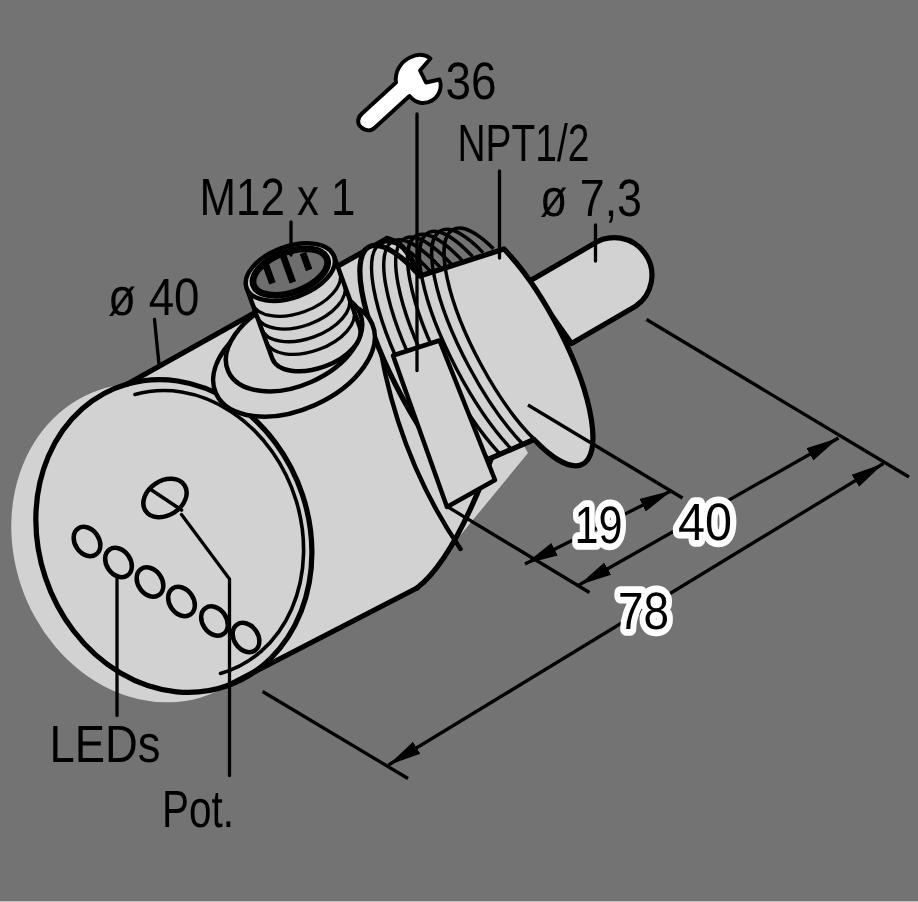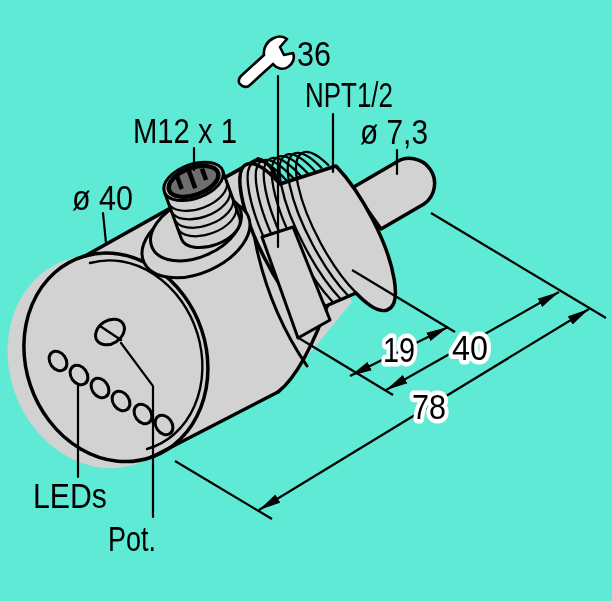--- a/index.html
+++ b/index.html
@@ -1,16 +1,16 @@
 <!DOCTYPE html>
 <html><head>
 <meta charset="utf-8">
 <style>
   html,body{margin:0;padding:0;background:#fff;}
-  .canvas{position:relative;width:612px;height:601px;background:#5eead4;overflow:hidden;
+  .canvas{position:relative;width:612px;height:601px;background:#737373;overflow:hidden;
           font-family:"Liberation Sans", sans-serif;}
   svg{position:absolute;left:0;top:0;}
   .outline{fill:none;stroke:#000;stroke-width:3.5;stroke-linecap:round;stroke-linejoin:round;}
   .outline2{fill:none;stroke:#000;stroke-width:2.4;stroke-linecap:round;}
   .part{fill:#d2d2d2;stroke:#000;stroke-width:3.5;stroke-linejoin:round;}
   .part2{fill:#d2d2d2;stroke:#000;stroke-width:3;stroke-linejoin:round;}
   .thin{fill:none;stroke:#000;stroke-width:2.2;stroke-linecap:round;}
   .dim{fill:none;stroke:#000;stroke-width:2.2;}
   .lbl{font-size:35px;fill:#000;}
   .halo{paint-order:stroke;stroke:#fff;stroke-width:9px;stroke-linejoin:round;}

